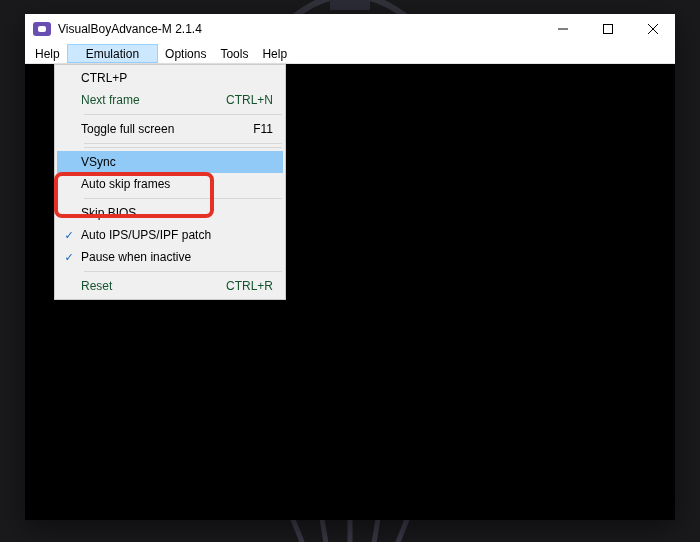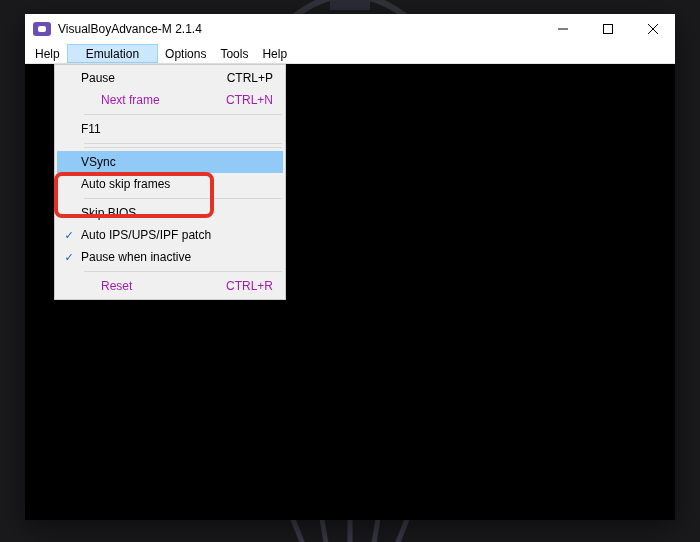--- a/index.html
+++ b/index.html
@@ -88,21 +88,21 @@
     padding: 2px;
   }
   .dd-item {
     display:flex;
     align-items:center;
     height: 22px;
     font-size: 12px;
     color:#000;
     position:relative;
   }
-  .dd-item.disabled { color:#a21caf;gap:20px; }
+  .dd-item.disabled { color:#14532d; }
   .dd-check {
     width: 24px;
     display:flex;align-items:center;justify-content:center;
     color:#1060c0;
     font-size:11px;
   }
   .dd-label { flex:1; padding-right:6px; }
   .dd-accel { padding-right: 10px; color:inherit; }
   .dd-sep {
     height:1px;
@@ -167,31 +167,31 @@
       <div class="menu-item open">Emulation</div>
       <div class="menu-item">Options</div>
       <div class="menu-item">Tools</div>
       <div class="menu-item">Help</div>
     </div>
 
   <div class="client-area">
     <div class="dropdown" id="dropdown">
         <div class="dd-item">
           <div class="dd-check"></div>
-          <div class="dd-label">Pause</div>
           <div class="dd-accel">CTRL+P</div>
         </div>
         <div class="dd-item disabled">
           <div class="dd-check"></div>
           <div class="dd-label">Next frame</div>
           <div class="dd-accel">CTRL+N</div>
         </div>
         <div class="dd-sep"></div>
         <div class="dd-item">
           <div class="dd-check"></div>
+          <div class="dd-label">Toggle full screen</div>
           <div class="dd-accel">F11</div>
         </div>
         <div class="dd-sep"></div>
         <div class="dd-sep"></div>
         <div class="dd-item hovered">
           <div class="dd-check"></div>
           <div class="dd-label">VSync</div>
         </div>
         <div class="dd-item">
           <div class="dd-check"></div>

